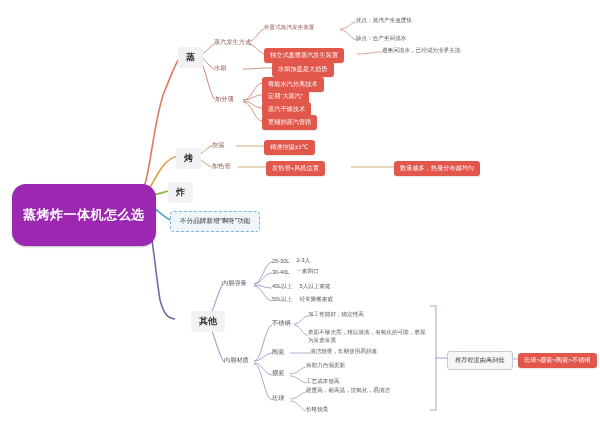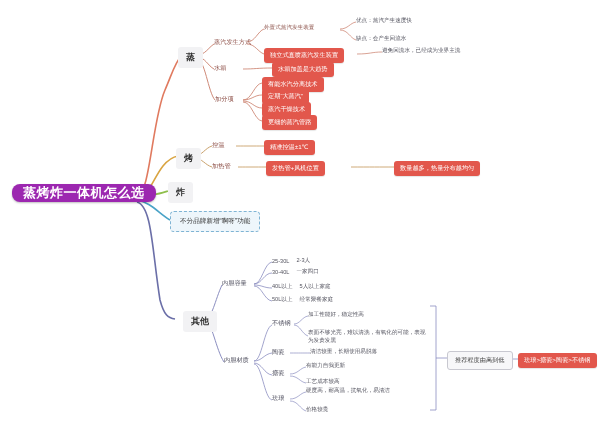--- a/index.html
+++ b/index.html
@@ -4,23 +4,23 @@
 <style>
   html,body{margin:0;padding:0;background:#ffffff;}
   body{width:600px;height:424px;overflow:hidden;
        font-family:"Liberation Sans","DejaVu Sans",sans-serif;
        -webkit-font-smoothing:antialiased;}
   #canvas{position:relative;width:600px;height:424px;}
   svg#links{position:absolute;left:0;top:0;width:600px;height:424px;pointer-events:none;}
   .node{position:absolute;box-sizing:border-box;white-space:nowrap;
         display:flex;align-items:center;justify-content:center;}
   
-  .root{background:#9C27B0;color:#ffffff;border-radius:8px;
+  .root{background:#9C27B0;color:#ffffff;border-radius:14px;
         font-size:13px;font-weight:bold;letter-spacing:.5px;
-        padding:0 11px;box-shadow:0 1px 2px rgba(0,0,0,.25);}
+        padding:22px 11px;box-shadow:0 1px 2px rgba(0,0,0,.25);}
   
   .lvl1{background:#f2f2f4;color:#333;border-radius:3px;font-size:9px;
         font-weight:bold;padding:4px 8px;}
   
   .lvl2{color:#4a4a5a;font-size:6.2px;background:transparent;}
   .lvl2r{color:#8a4a42;font-size:6.2px;background:transparent;}
   
   .pill{background:#e2574c;color:#ffffff;border-radius:3px;font-size:6.2px;
         padding:3px 6px;box-shadow:0 1px 1px rgba(0,0,0,.10);}
   
@@ -102,21 +102,21 @@
     <path d="M430,306 L436,306 L436,410 L430,410" stroke="#8b8ec0" stroke-width=".8" fill="none"></path>
     <path d="M436,358 L447,358" stroke="#8b8ec0" stroke-width=".8" fill="none"></path>
     <path d="M507,359 L518,359" stroke="#8b8ec0" stroke-width=".8" fill="none"></path>
   </svg>
 
   <div class="node root" style="left:12px;top:184px;">蒸烤炸一体机怎么选</div>
 
   <div class="node lvl1" style="left:178px;top:47px;">蒸</div>
   <div class="node lvl1" style="left:176px;top:148px;">烤</div>
   <div class="node lvl1" style="left:168px;top:182px;">炸</div>
-  <div class="node lvl1" style="left:183px;top:311px;">其他</div>
+  <div class="node lvl1" style="left:191px;top:311px;">其他</div>
 
   <div class="node dashbox" style="left:170px;top:211px;">不分品牌新增“啊呀”功能</div>
 
   <div class="node lvl2r" style="left:214px;top:38px;">蒸汽发生方式</div>
   <div class="node lvl2r" style="left:214px;top:64px;">水箱</div>
   <div class="node lvl2r" style="left:215px;top:95px;">加分项</div>
 
   <div class="node leaf-red" style="left:264px;top:24px;">外置式蒸汽发生装置</div>
   <div class="node pill" style="left:264px;top:48px;">独立式直喷蒸汽发生装置</div>
 

